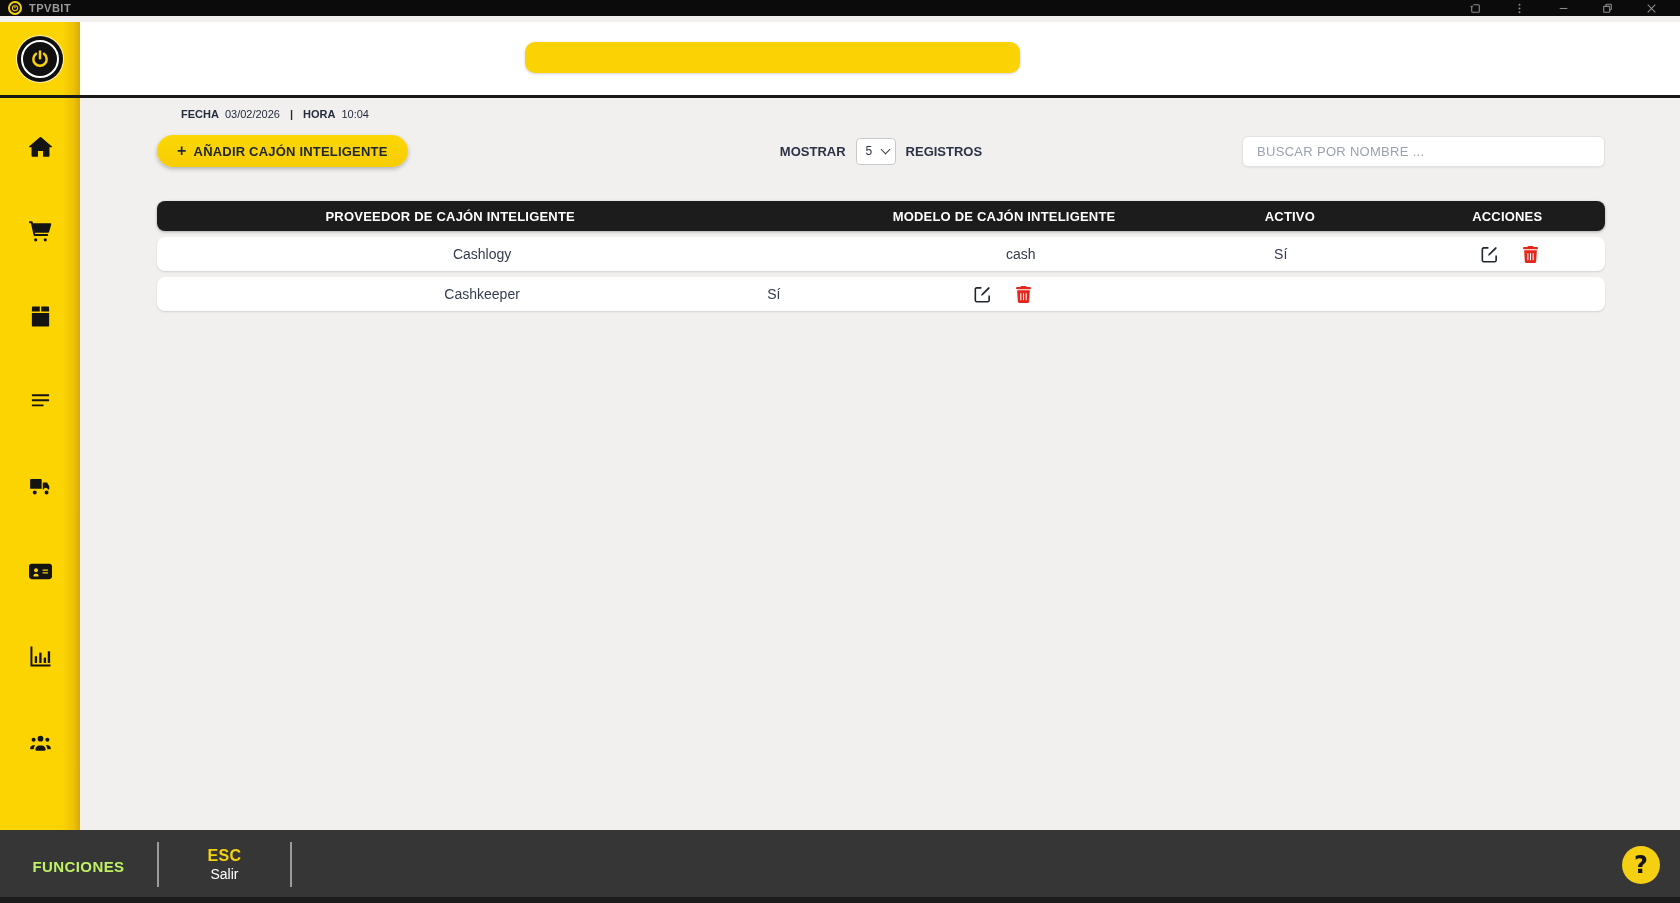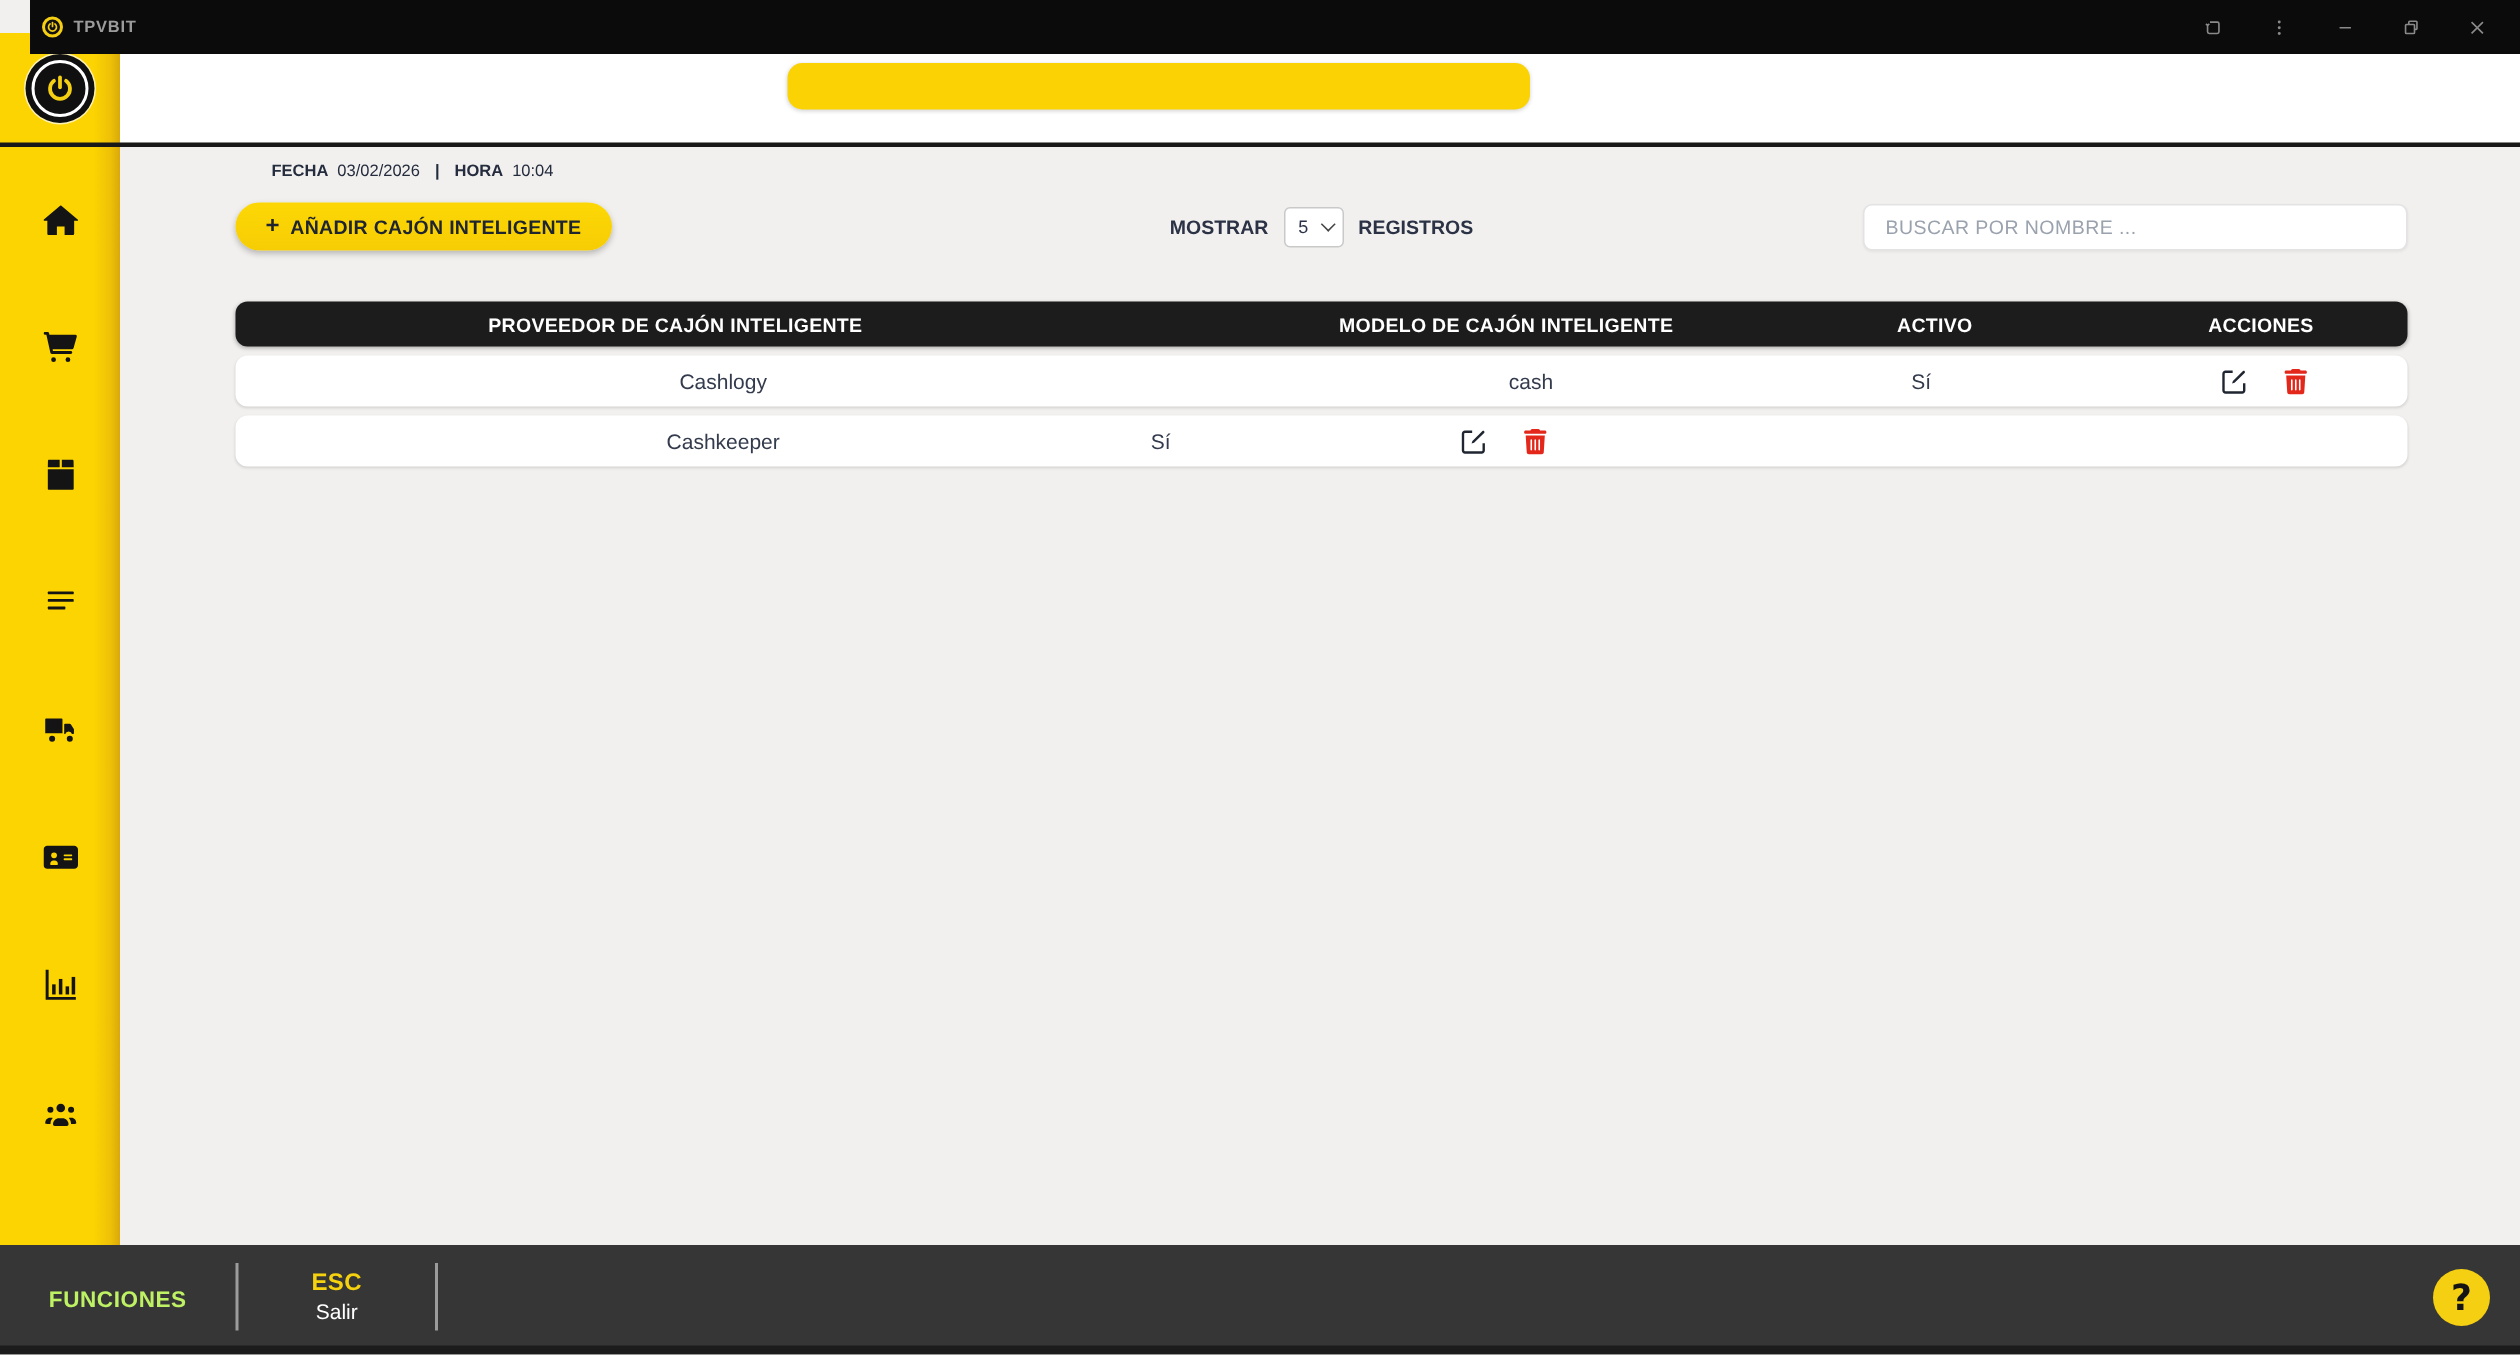--- a/index.html
+++ b/index.html
@@ -4,21 +4,21 @@
 <style>
   * { margin:0; padding:0; box-sizing:border-box; }
   html,body { width:1680px; height:903px; }
   body {
     position:relative; overflow:hidden;
     font-family:"Liberation Sans", sans-serif;
     background:#f1f0ee;
   }
 
   
-  .titlebar{position:absolute;top:0;left:0;right:0;height:36px;background:#0b0b0b;display:flex;align-items:center;z-index:50;margin-left:20px;}
+  .titlebar{position:absolute;top:0;left:0;right:0;height:16px;background:#0b0b0b;display:flex;align-items:center;z-index:50;}
   .tb-left{display:flex;align-items:center;gap:7px;padding-left:8px;flex:1;}
   .tb-logo{width:14px;height:14px;border-radius:50%;background:#111;border:2px solid #f5cf11;display:flex;align-items:center;justify-content:center;color:#f5cf11;}
   .tb-logo svg{width:8px;height:8px;}
   .tb-title{color:#9b9b9b;font-size:11px;font-weight:bold;letter-spacing:.5px;}
   .tb-right{display:flex;align-items:center;gap:14px;padding-right:14px;color:#8a8a8a;}
   .tb-btn{width:30px;height:22px;display:flex;align-items:center;justify-content:center;cursor:default;}
   .tb-btn svg{width:13px;height:13px;}
 
   
   .sidebar{position:absolute;top:22px;left:0;width:80px;bottom:73px;z-index:20;

